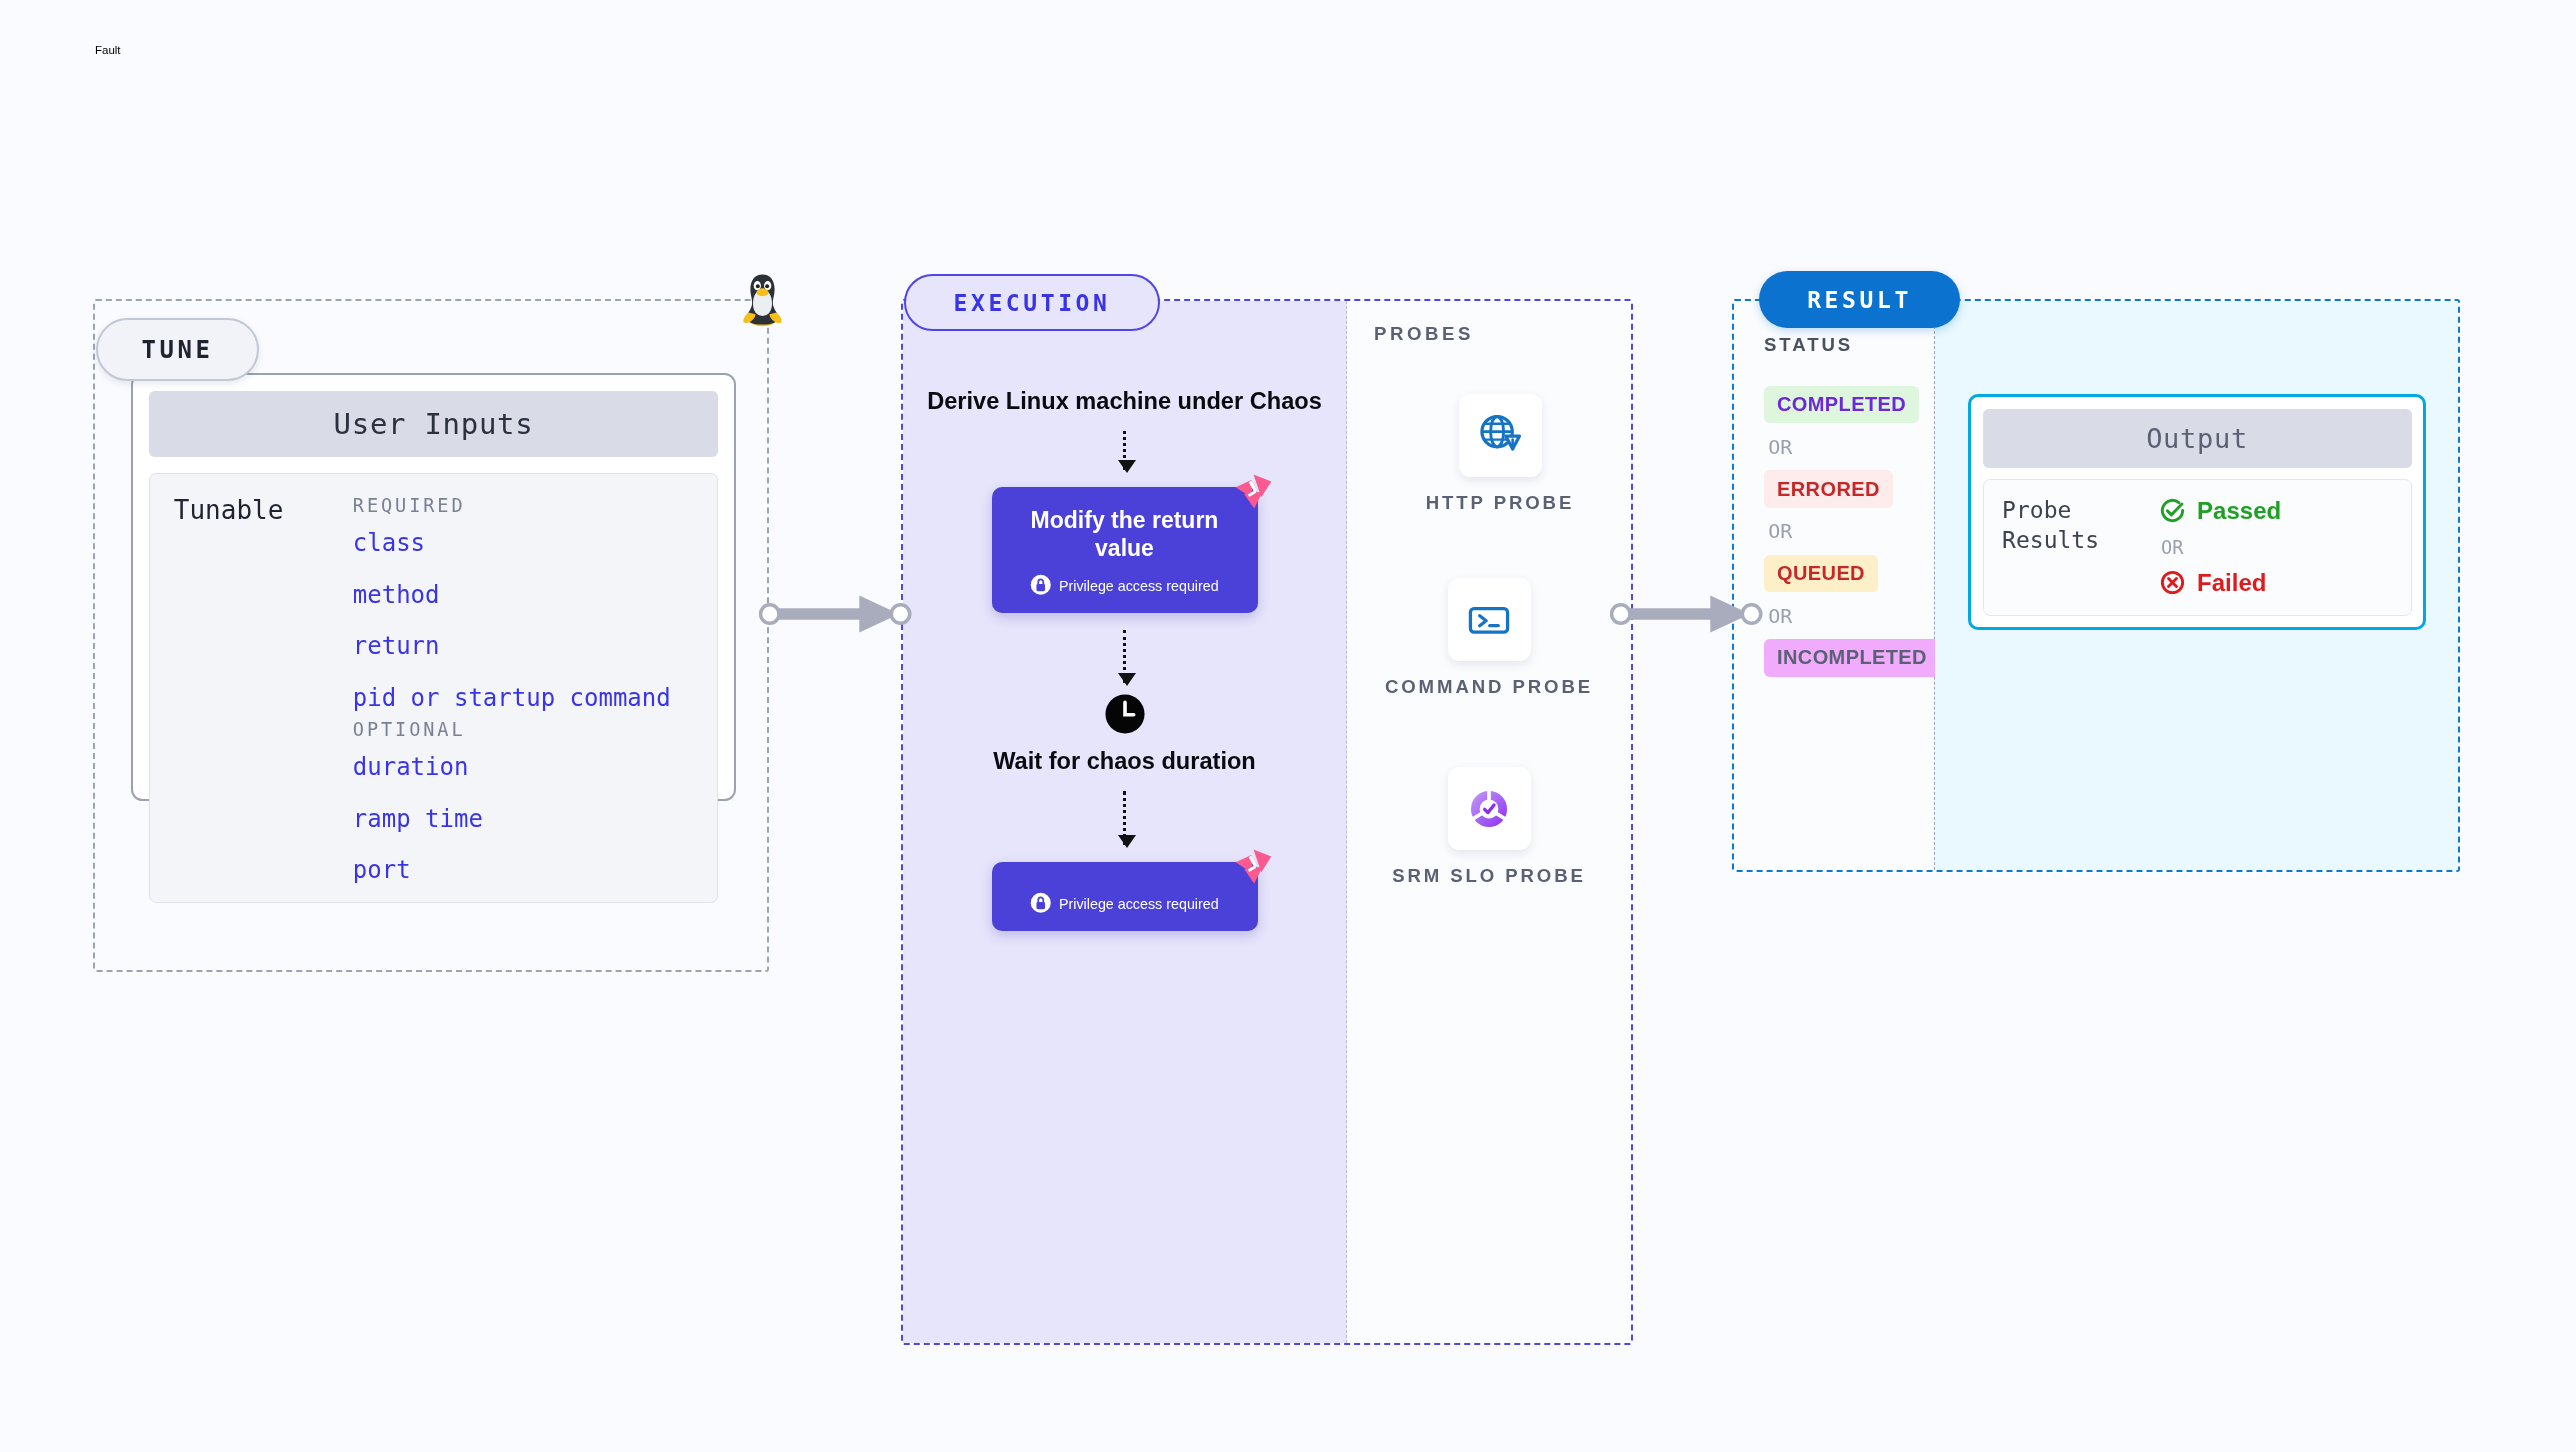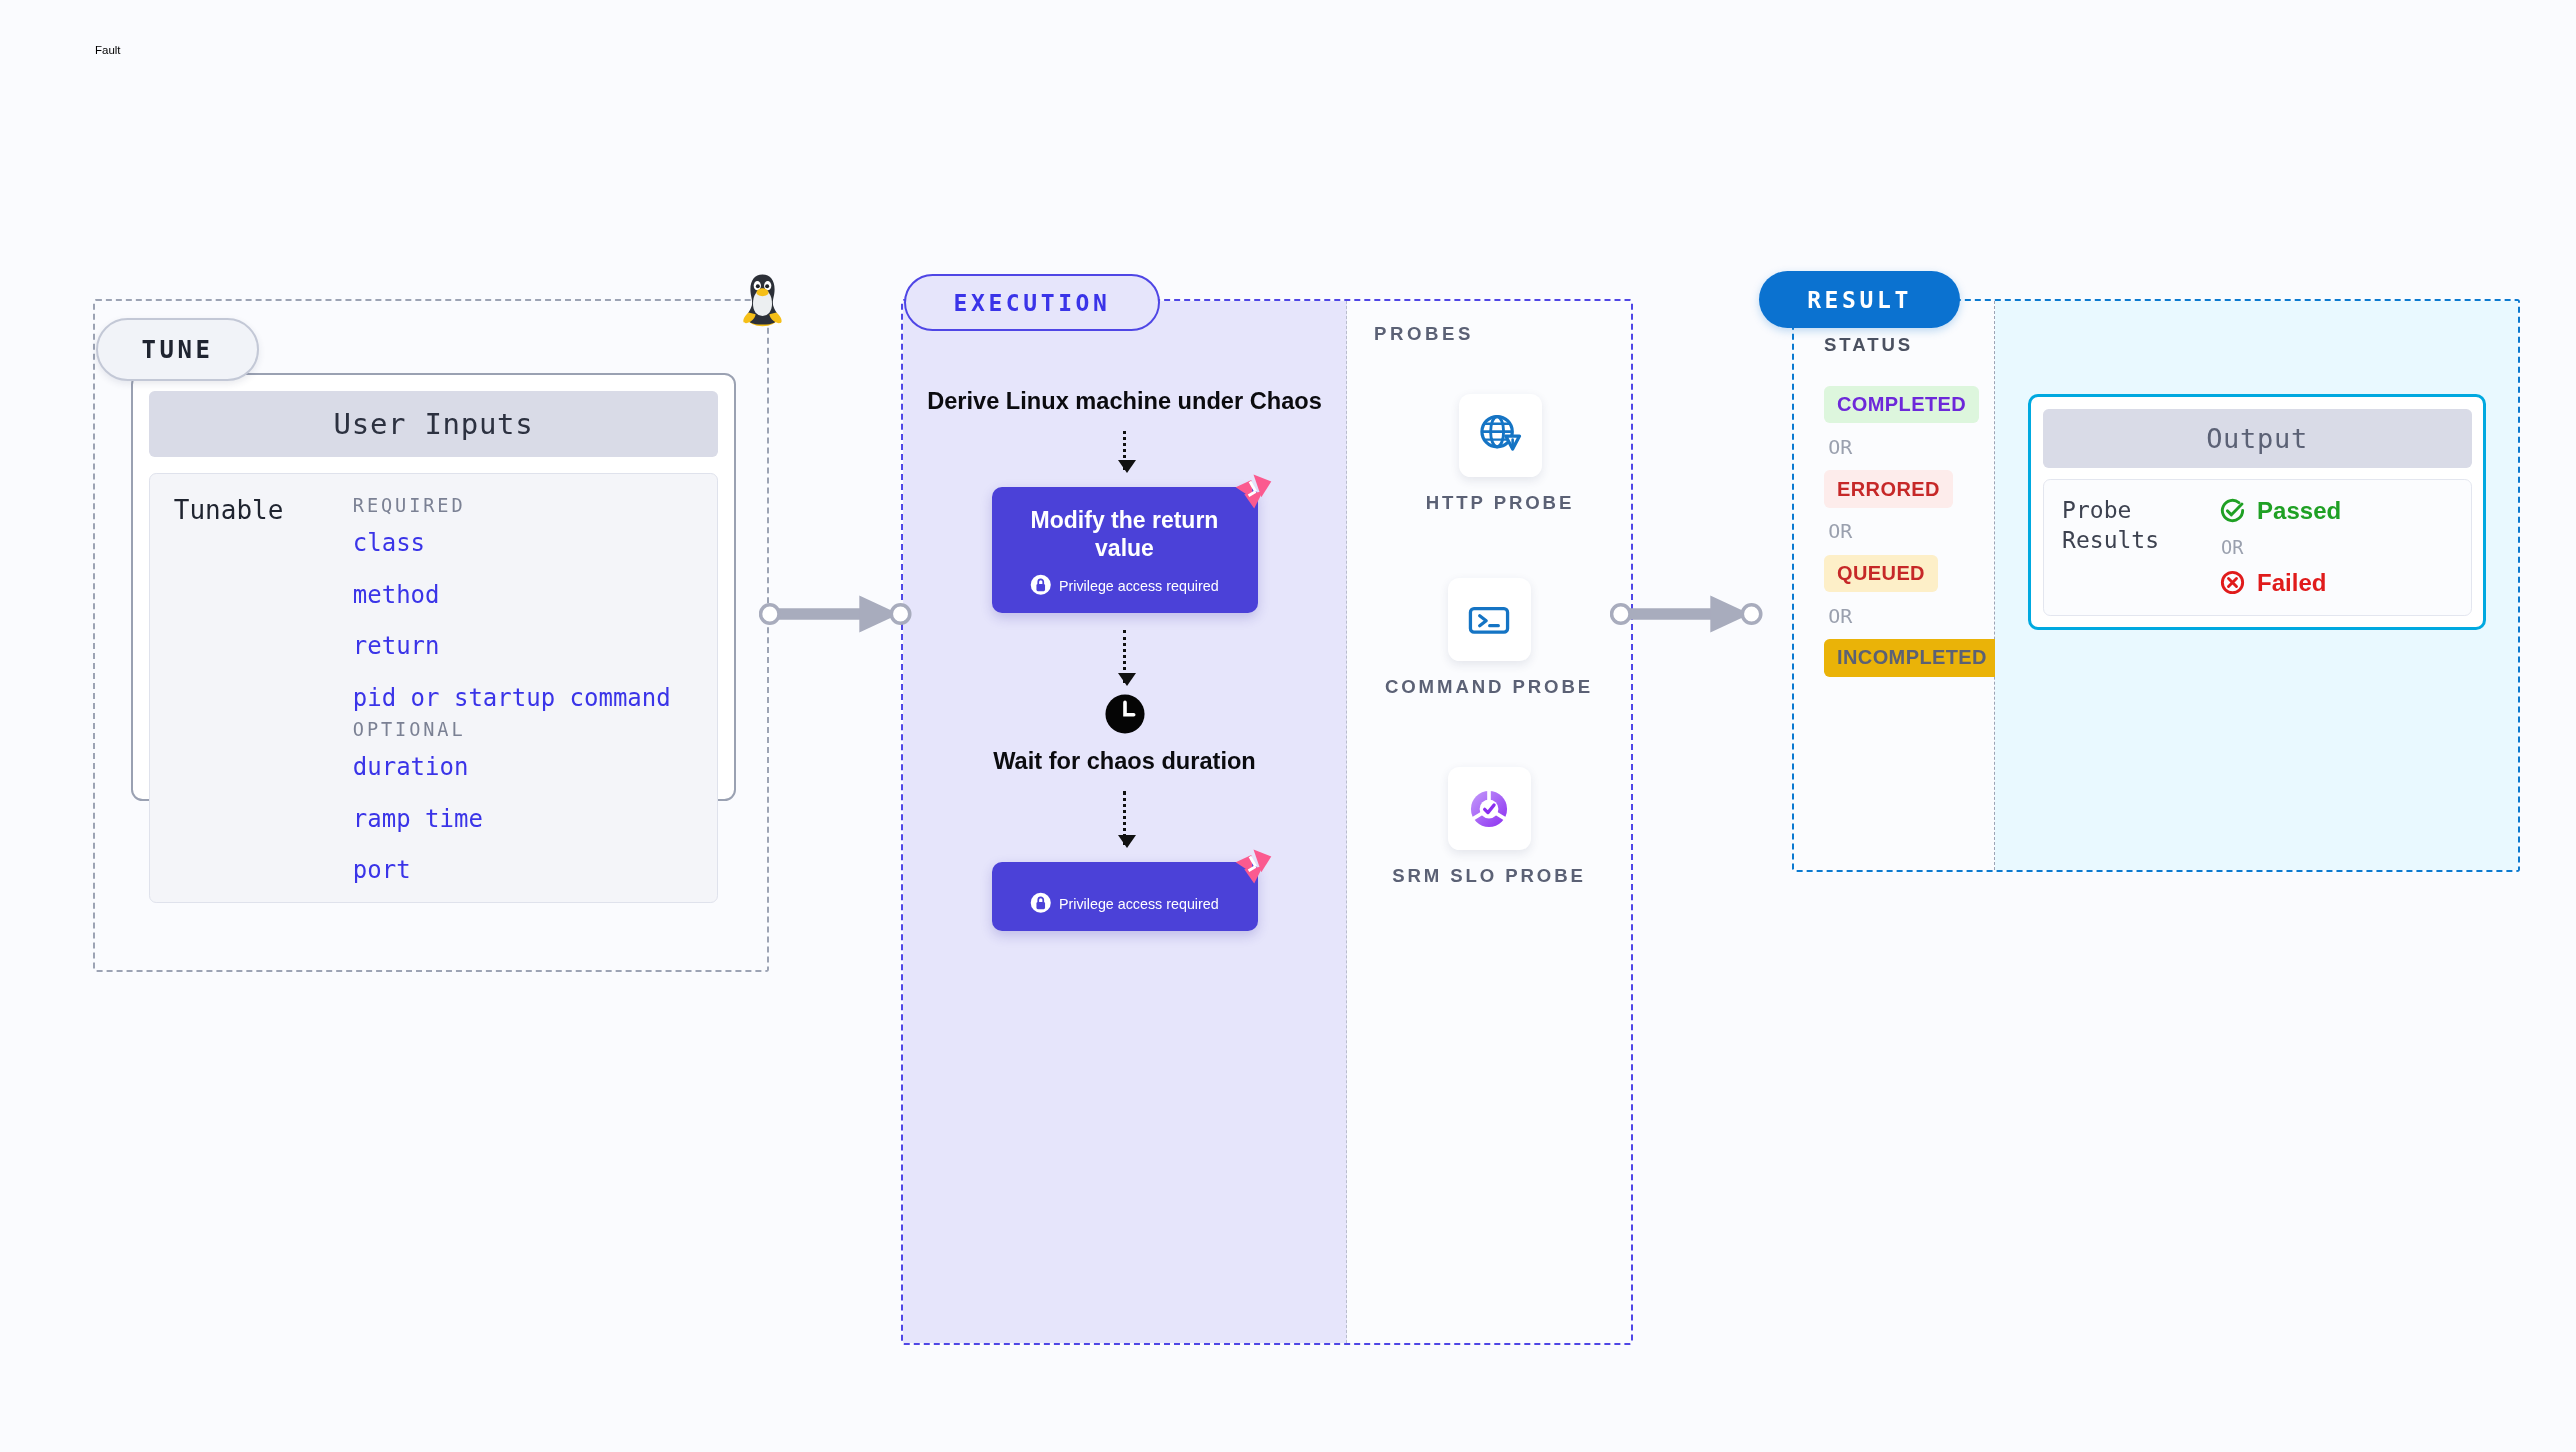--- a/index.html
+++ b/index.html
@@ -213,21 +213,21 @@
     font-weight: bold;
     color: #5b6175;
     letter-spacing: 2.9px;
     text-align: center;
     line-height: 1.35;
   }
 
   
   #result-section {
     position: absolute;
-    left: 1792px; top: 299px;
+    left: 1732px; top: 299px;
     width: 728px; height: 573px;
     border: 2.9px dashed #0b7ad0;
     border-radius: 2.9px;
     display: flex;
     overflow: hidden;
   }
   #status-col {
     width: 201px;
     background: #fbfcfe;
     border-right: 1.4px dashed #9ca3b4;
@@ -505,21 +505,21 @@
 
   <div id="status-col">
     <div id="status-label">STATUS</div>
     <div id="status-stack">
       <div class="status-badge" style="background:#ddf6dd; color:#6d28d9;">COMPLETED</div>
       <div class="or-text">OR</div>
       <div class="status-badge" style="background:#fdeceb; color:#c62828;">ERRORED</div>
       <div class="or-text">OR</div>
       <div class="status-badge" style="background:#fdefc8; color:#c62828;">QUEUED</div>
       <div class="or-text">OR</div>
-      <div class="status-badge" style="background:#eab308; color:#5b6175;">INCOMPLETED</div>
+      <div class="status-badge" style="background:#f0abfc; color:#5b6175;">INCOMPLETED</div>
     </div>
   </div>
 
   <div id="output-col">
     <div id="output-card">
       <div id="output-header">Output</div>
 
 
       <div class="output-row">
         <div class="output-row-label">Probe Results</div>

